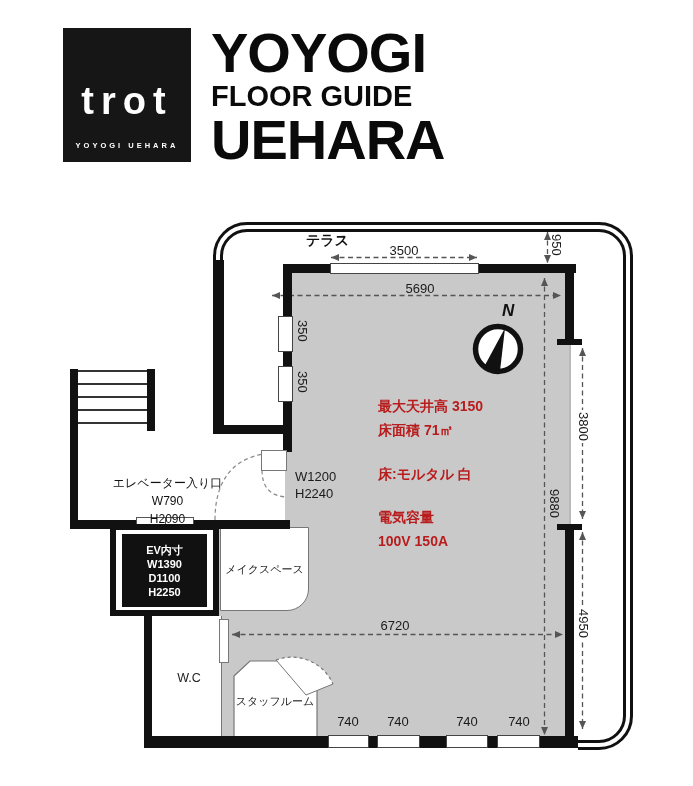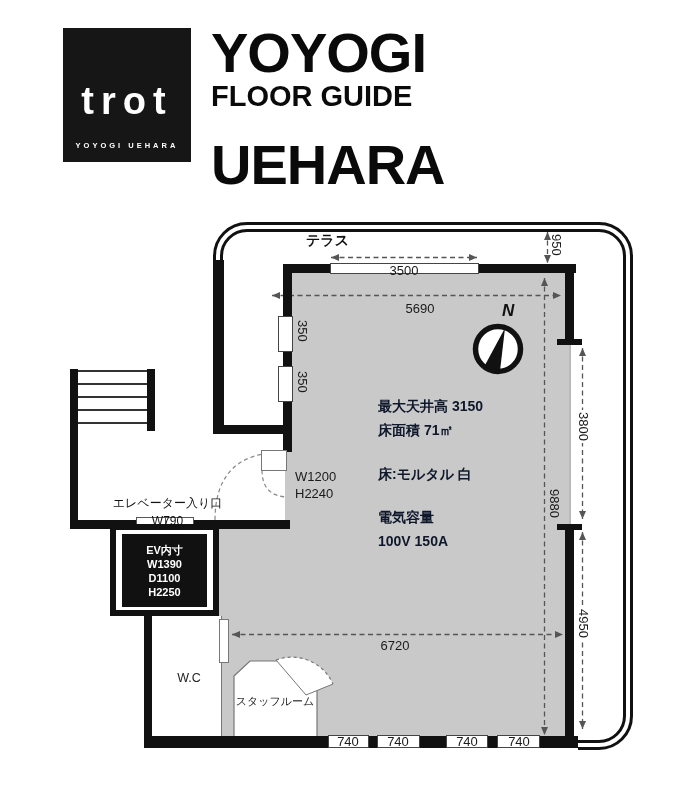--- a/index.html
+++ b/index.html
@@ -7,32 +7,32 @@
           font-family:"Liberation Sans","DejaVu Sans",sans-serif;color:#111;}
   .wall{position:absolute;background:#111;}
   .gray{position:absolute;background:#c9c9ca;}
   .mask{position:absolute;background:#fff;}
   .win{position:absolute;background:#fff;border:1px solid #444;box-sizing:border-box;}
   .lbl{position:absolute;white-space:nowrap;}
   .dim{font-size:13px;color:#1a1a1a;}
   .rot{transform-origin:0 0;transform:rotate(90deg);line-height:14px;}
   .jp{font-weight:bold;}
   .room-name{font-size:11px;color:#222;text-align:center;}
-  .spec{font-size:14px;font-weight:bold;color:#0f172a;}
-  .center{text-align:center;margin-top:20px;}
+  .spec{font-size:14px;font-weight:bold;color:#b91c1c;}
+  .center{text-align:center;}
   
   .logo-box{position:absolute;left:63px;top:28px;width:128px;height:134px;background:#161616;}
   .logo-word{position:absolute;left:0;top:52px;width:100%;text-align:center;color:#fff;
              font-size:38px;letter-spacing:7px;font-weight:bold;}
   .logo-sub{position:absolute;left:0;top:113px;width:100%;text-align:center;color:#fff;
             font-size:7.5px;letter-spacing:3px;font-weight:bold;}
   .title-line{position:absolute;left:211px;font-weight:bold;letter-spacing:-1px;line-height:1;color:#0a0a0a;}
   .t1{top:25px;font-size:56px;}
   .t2{top:82px;font-size:29px;letter-spacing:0px;}
-  .t3{top:112px;font-size:56px;margin-top:25px;}
+  .t3{top:112px;font-size:56px;}
   
   .border-outer{position:absolute;left:213px;top:222px;width:420px;height:528px;
                 border:3px solid #111;border-radius:34px;box-sizing:border-box;}
   .border-inner{position:absolute;left:220px;top:229px;width:406px;height:514px;
                 border:3px solid #111;border-radius:27px;box-sizing:border-box;}
   .stair-line{position:absolute;left:78px;width:69px;height:2px;background:#333;}
   .ev-box{position:absolute;left:110px;top:524px;width:109px;height:92px;background:#fff;
           border:6px solid #111;box-sizing:border-box;}
   .ev-inner{position:absolute;left:122px;top:534px;width:85px;height:73px;background:#111;
             display:flex;flex-direction:column;justify-content:center;}
@@ -59,20 +59,23 @@
 
   <div class="border-outer"></div>
   <div class="border-inner"></div>
 
   <div class="mask" style="left:200px;top:434px;width:58px;height:318px;"></div>
   <div class="mask" style="left:198px;top:748px;width:380px;height:12px;"></div>
 
   <div class="gray" style="left:285px;top:266px;width:286px;height:474px;"></div>
   <div class="gray" style="left:218px;top:523px;width:68px;height:217px;"></div>
 
+  <div class="makeup">
+    <div class="room-name">メイクスペース</div>
+  </div>
   <div class="wc-room"></div>
 
   <svg width="693" height="786" viewBox="0 0 693 786">
     <g stroke="#555" stroke-width="1.3" stroke-dasharray="5 3.5" fill="none">
       <line x1="331" y1="257.5" x2="477" y2="257.5"></line>
       <line x1="272" y1="295.5" x2="561" y2="295.5"></line>
       <line x1="232" y1="634.5" x2="563" y2="634.5"></line>
       <line x1="547.5" y1="232" x2="547.5" y2="263"></line>
       <line x1="544.5" y1="278" x2="544.5" y2="735"></line>
       <line x1="582.5" y1="348" x2="582.5" y2="519"></line>

